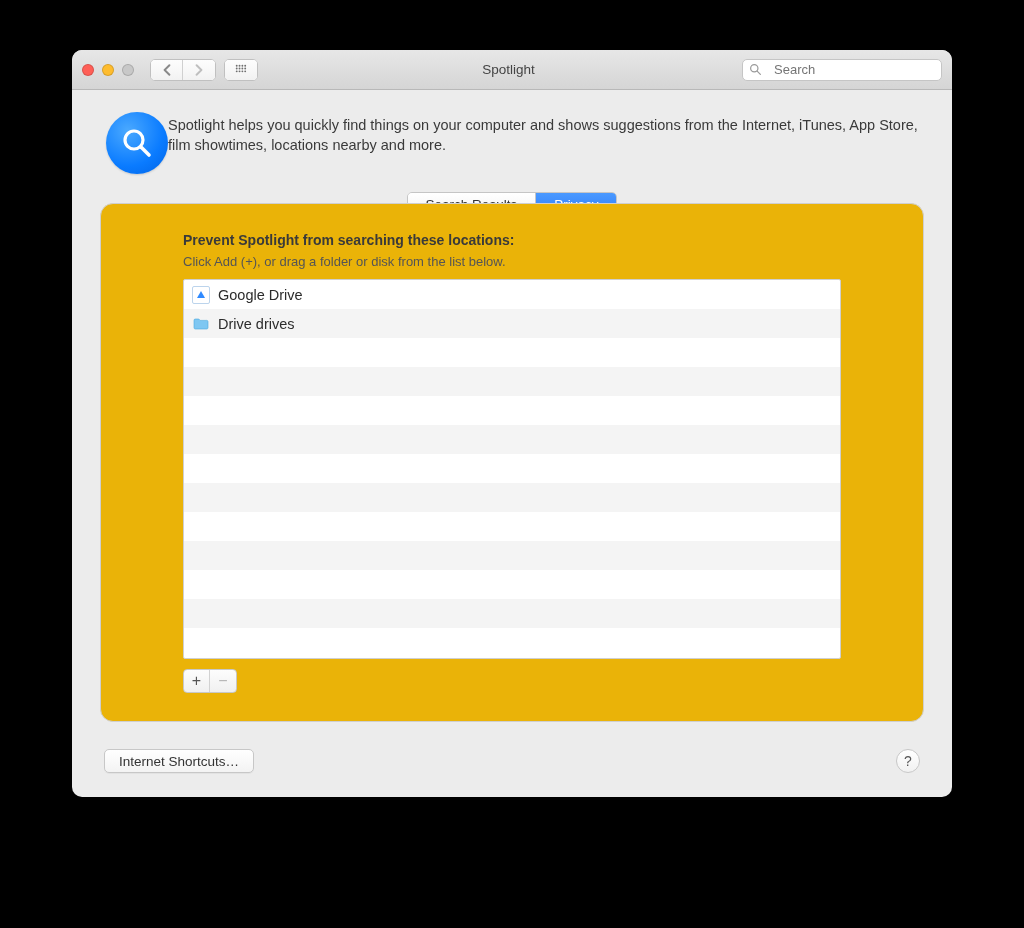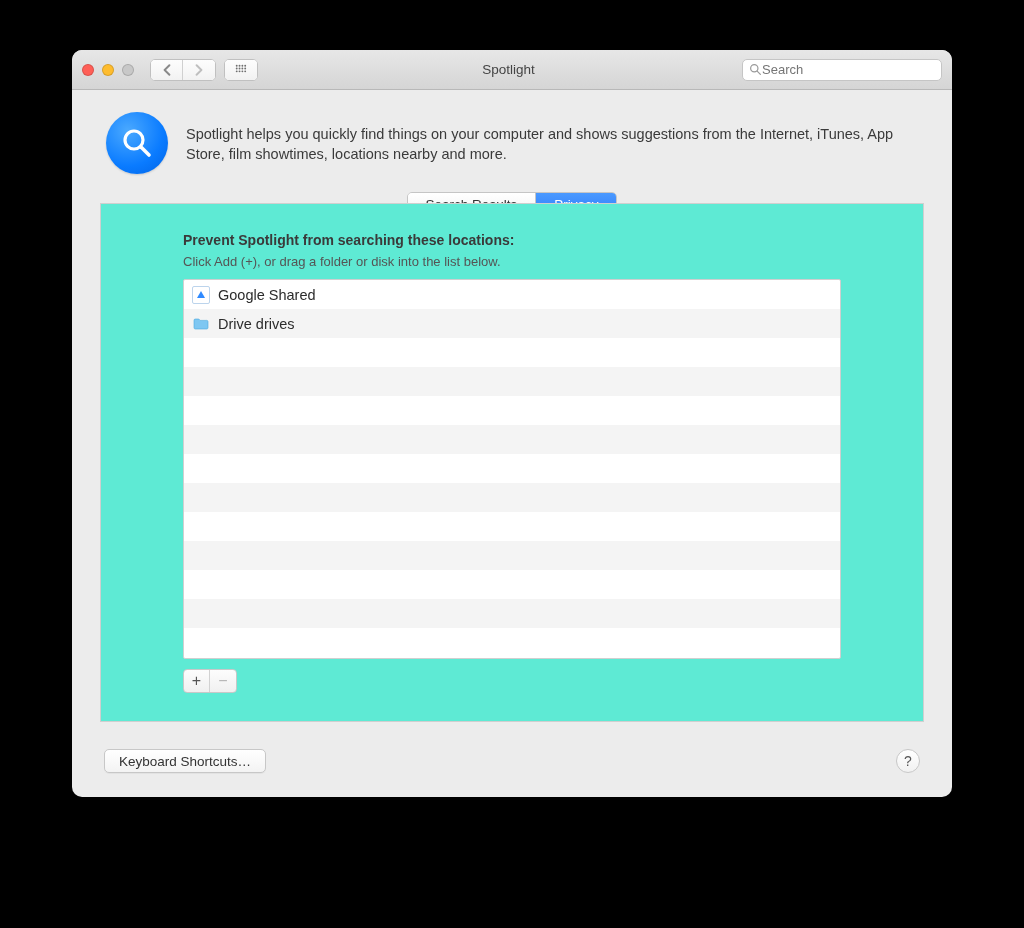--- a/index.html
+++ b/index.html
@@ -74,34 +74,33 @@
   .search-wrap {
     margin-left: auto;
     width: 200px;
     height: 22px;
     background: #fff;
     border: 1px solid #c5c5c5;
     border-radius: 5px;
     display: flex;
     align-items: center;
     padding: 0 6px;
-    gap: 0;
+    gap: 12px;
   }
   .search-wrap svg { width:13px; height:13px; fill:#9a9a9a; flex:none; }
   .search-wrap input {
     border: none; outline: none; width: 100%;
     font-size: 13px; color:#444; background:transparent;
   }
   .content {
     padding: 22px 28px 18px;
   }
   .header-row {
     display: flex;
-    gap: 18px;
-    align-items: center;
+    align-items: flex-start;
     padding: 0 6px;
   }
   .big-icon {
     width: 62px; height: 62px; border-radius: 50%;
     background: radial-gradient(circle at 35% 30%, #4aa9ff, #0a7bff 60%, #0063e6);
     display: flex; align-items: center; justify-content: center;
     flex: none;
     box-shadow: 0 1px 2px rgba(0,0,0,0.15);
   }
   .big-icon svg { width: 36px; height: 36px; }
@@ -132,23 +131,23 @@
     color:#333;
     border-right: 1px solid #c5c5c5;
   }
   .tabseg button:last-child { border-right:none; }
   .tabseg button.active {
     background: linear-gradient(#4a99ff,#2f7efb);
     color: #fff;
   }
   .panel {
     margin-top: 0;
-    background: #5eead4;
+    background: #eab308;
     border: 1px solid #cfcfcf;
-    border-radius: 0;
+    border-radius: 13px;
     padding: 28px 82px 28px;
     position: relative;
   }
   .panel-top { position: relative; top: -13px; }
   .panel h3 {
     font-size: 14px; font-weight: 700; color:#3a3a3a;
     margin-bottom: 6px;
   }
   .panel .hint {
     font-size: 13px; color:#555; margin-bottom: 10px;
@@ -296,26 +295,26 @@
 
     <div class="tab-row">
       <div class="tabseg">
         <button>Search Results</button>
         <button class="active">Privacy</button>
       </div>
     </div>
 
     <div class="panel panel-top">
       <h3>Prevent Spotlight from searching these locations:</h3>
-      <div class="hint">Click Add (+), or drag a folder or disk into the list below.</div>
+      <div class="hint">Click Add (+), or drag a folder or disk from the list below.</div>
 
       <div class="list">
         <div class="row">
           <span class="ficon drive"></span>
-          <span>Google Shared</span>
+          <span>Google Drive</span>
         </div>
         <div class="row">
           <span class="ficon folder">
             <svg viewBox="0 0 18 18">
                 <path d="M2 5.2c0-.7.5-1.2 1.2-1.2h3.6l1.4 1.4h6.6c.7 0 1.2.5 1.2 1.2v6.2c0 .7-.5 1.2-1.2 1.2H3.2C2.5 14 2 13.5 2 12.8V5.2z" fill="#7ec7f2" stroke="#4ba9dd" stroke-width="0.6"></path>
               </svg>
           </span>
           <span>Drive drives</span>
         </div>
         <div class="row"></div>
@@ -331,19 +330,19 @@
         <div class="row"></div>
       </div>
 
       <div class="addremove">
         <button>+</button>
         <button>−</button>
       </div>
     </div>
 
     <div class="footer">
-      <button class="mac-btn">Keyboard Shortcuts…</button>
+      <button class="mac-btn">Internet Shortcuts…</button>
       <span class="push"></span>
       <button class="help-btn">?</button>
     </div>
 
   </div>
 </div>
 
 </body></html>

